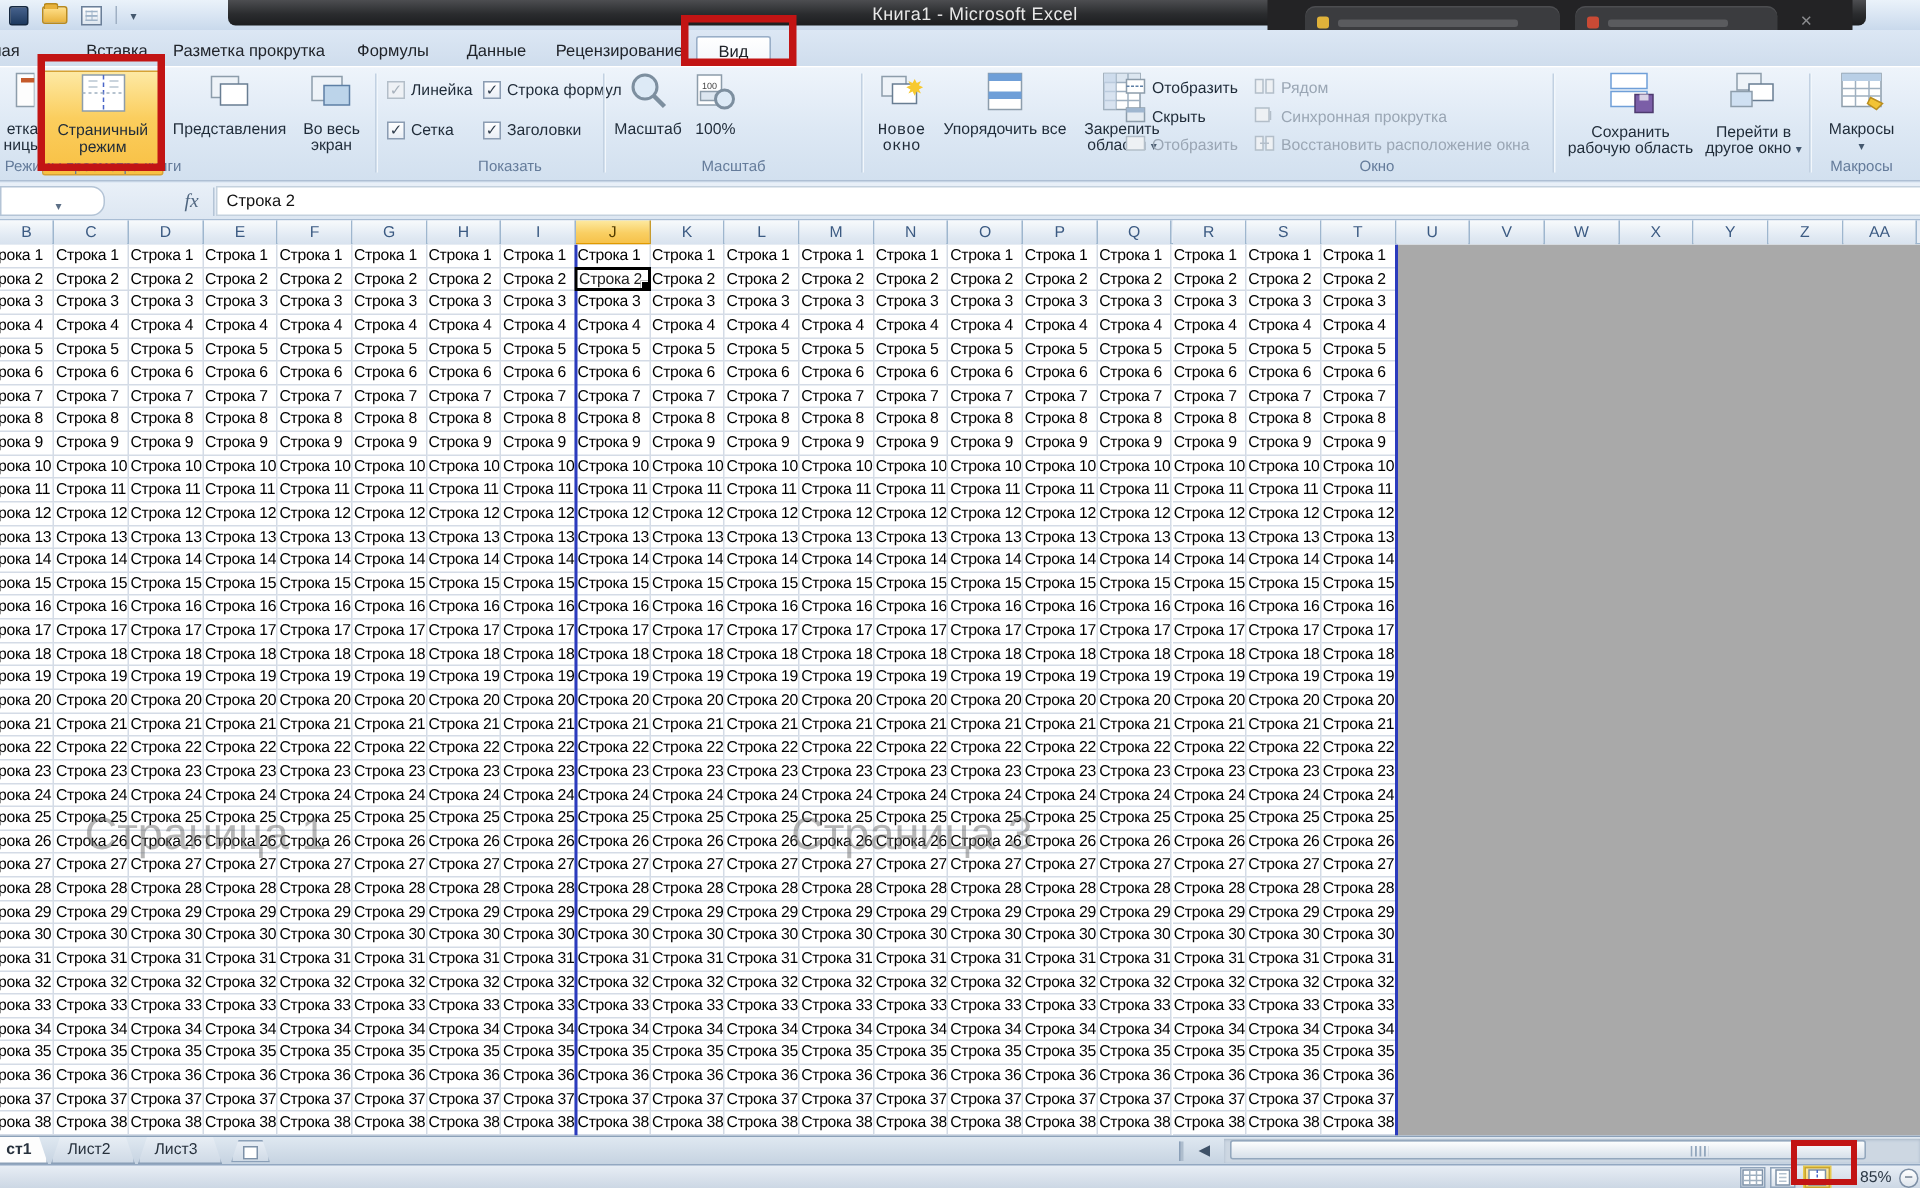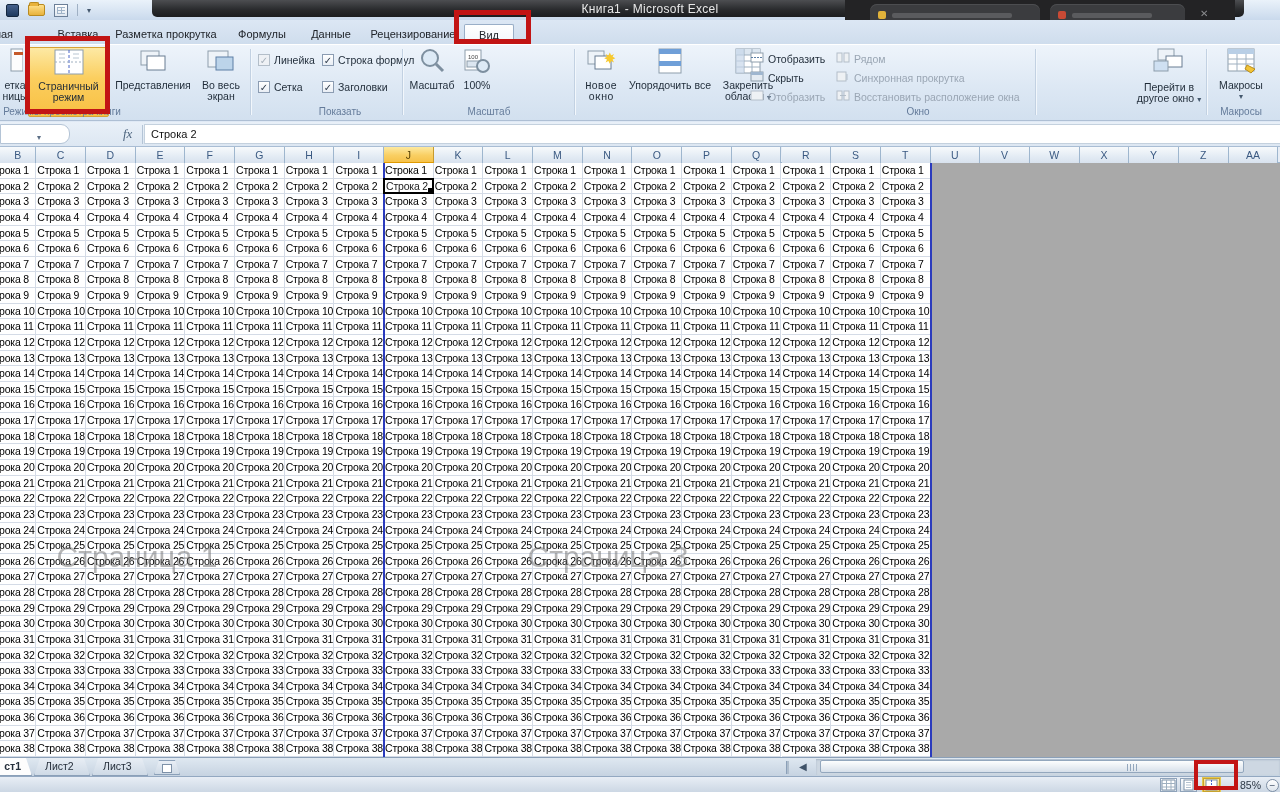--- a/index.html
+++ b/index.html
@@ -301,20 +301,32 @@
       <span><svg width="14" height="11">
             <rect x="1" y="1" width="5" height="9" fill="#eef1f4" stroke="#b3bec9"></rect>
             <rect x="8" y="1" width="5" height="9" fill="#eef1f4" stroke="#b3bec9"></rect>
             <path d="M4 5.5h6" stroke="#b3bec9"></path>
           </svg></span>
       <span>Восстановить расположение окна</span>
     </div>
     <div class="glabel" style="left:868px; width:100px;">Окно</div>
     <div class="gdiv" style="left:1035px;"></div>
 
+    <div class="rbtn" style="left:1040px; width:94px;">
+      <span class="ic">
+        <svg width="34" height="30">
+            <rect x="4" y="2" width="24" height="10" fill="#fff" stroke="#6f9fd8"></rect>
+            <rect x="4" y="14" width="24" height="10" fill="#fff" stroke="#6f9fd8"></rect>
+            <rect x="20" y="16" width="12" height="12" fill="#7b5ea7" stroke="#4d3a6e"></rect>
+            <rect x="23" y="16" width="6" height="4" fill="#d8d2e6"></rect>
+          </svg>
+      </span>
+      <span>Сохранить</span>
+      <span>рабочую область</span>
+    </div>
     <div class="rbtn" style="left:1136px; width:66px;">
       <span class="ic">
         <svg width="34" height="30">
             <rect x="6" y="2" width="16" height="11" fill="#eef3f8" stroke="#8d9dab"></rect>
             <rect x="14" y="9" width="16" height="11" fill="#fff" stroke="#687d92"></rect>
             <rect x="2" y="14" width="14" height="10" fill="#cfe0f2" stroke="#8d9dab"></rect>
           </svg>
       </span>
       <span>Перейти в</span>
       <span><span>другое окно</span> <span class="drop">▾</span></span>

